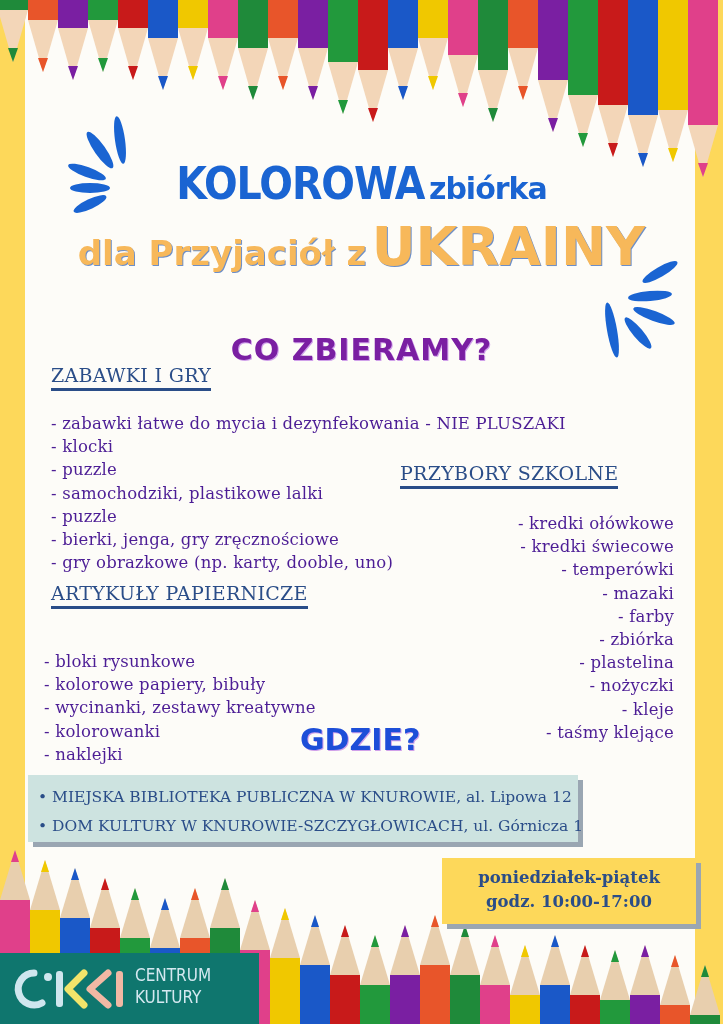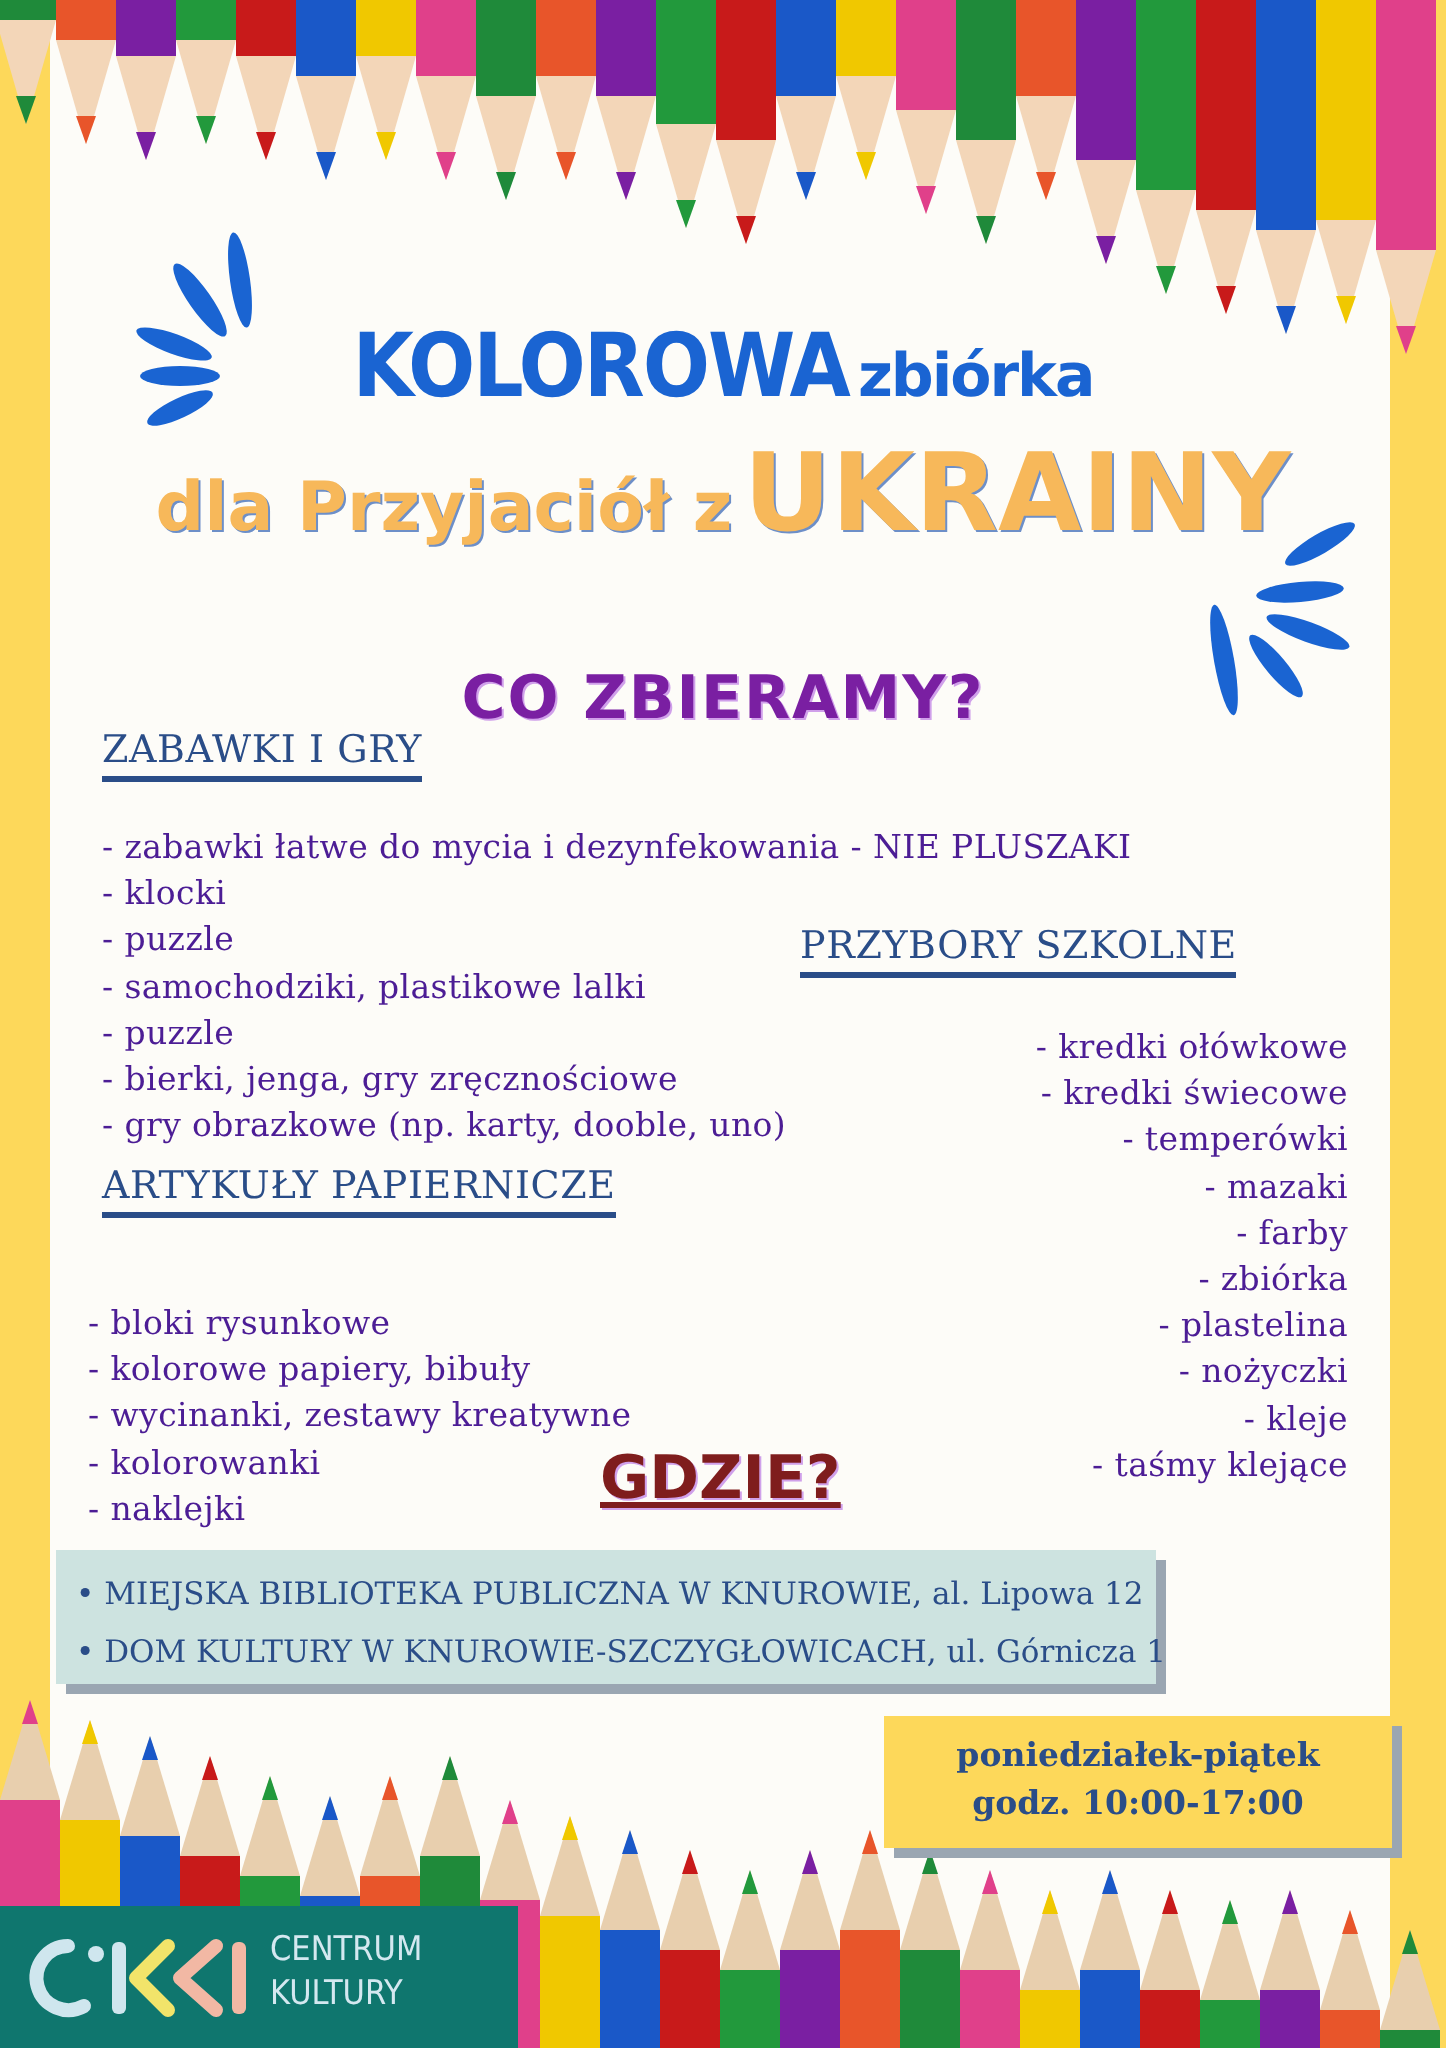--- a/index.html
+++ b/index.html
@@ -11,21 +11,21 @@
   .title1 { position: absolute; left: 0; width: 723px; top: 158px; text-align: center; color: #1a64d2; font-family: "DejaVu Sans", sans-serif; font-weight: bold; letter-spacing: -1px; }
   .title1 .big { font-size: 44px; font-stretch: condensed; }
   .title1 .small { font-size: 30px; }
   .title2 { position: absolute; left: 0; width: 723px; top: 215px; text-align: center; color: #f7b85a; font-family: "DejaVu Sans", sans-serif; font-weight: bold; text-shadow: 1px 1px 0 #6d8fc8; }
   .title2 .s { font-size: 34px; }
   .title2 .b { font-size: 54px; }
   .title3 { position: absolute; left: 0; width: 723px; top: 300px; text-align: center; color: #7a1fa2; font-family: "DejaVu Sans", sans-serif; font-weight: bold; font-size: 30px; letter-spacing: 1px; text-shadow: 1px 1px 0 #d0a0ea; margin-top: 32px; }
   .hdr { position: absolute; color: #2a4d88; font-size: 19px; letter-spacing: 0.3px; border-bottom: 3px solid #2a4d88; padding-bottom: 2px; }
   .list { position: absolute; color: #4c1d95; font-size: 16.5px; line-height: 23.2px; letter-spacing: 0.2px; }
   .list.right { text-align: right; }
-  .gdzie { position: absolute; left: 300px; top: 722px; color: #7f1d1d; font-family: "DejaVu Sans", sans-serif; font-weight: bold; font-size: 30px; text-shadow: 1px 1px 0 #d0a0ea; text-decoration: underline; }
+  .gdzie { position: absolute; left: 300px; top: 722px; color: #1d4ed8; font-family: "DejaVu Sans", sans-serif; font-weight: bold; font-size: 30px; text-shadow: 1px 1px 0 #d0a0ea; }
   .addr-box { position: absolute; left: 28px; top: 775px; width: 550px; height: 67px; background: #cde3e0; box-shadow: 5px 5px 0 #9aa6b2; padding: 8px 0 0 10px; }
   .addr-line { color: #2a4d88; font-size: 15.5px; line-height: 29px; white-space: nowrap; }
   .hours-box { position: absolute; left: 442px; top: 858px; width: 254px; height: 66px; background: #fdd85a; box-shadow: 5px 5px 0 #9aa6b2; text-align: center; color: #2a4d88; font-size: 16.5px; line-height: 24px; padding-top: 8px; font-weight: bold; }
   .logo-box { position: absolute; left: 0; top: 953px; width: 259px; height: 71px; background: #0f766e; }
   .logo-text { position: absolute; left: 135px; top: 11px; color: #d4e8f0; font-family: "DejaVu Sans", sans-serif; font-size: 17px; line-height: 22px; font-stretch: condensed; }
 </style>
 </head>
 <body>
 
 <div class="paper"></div>

